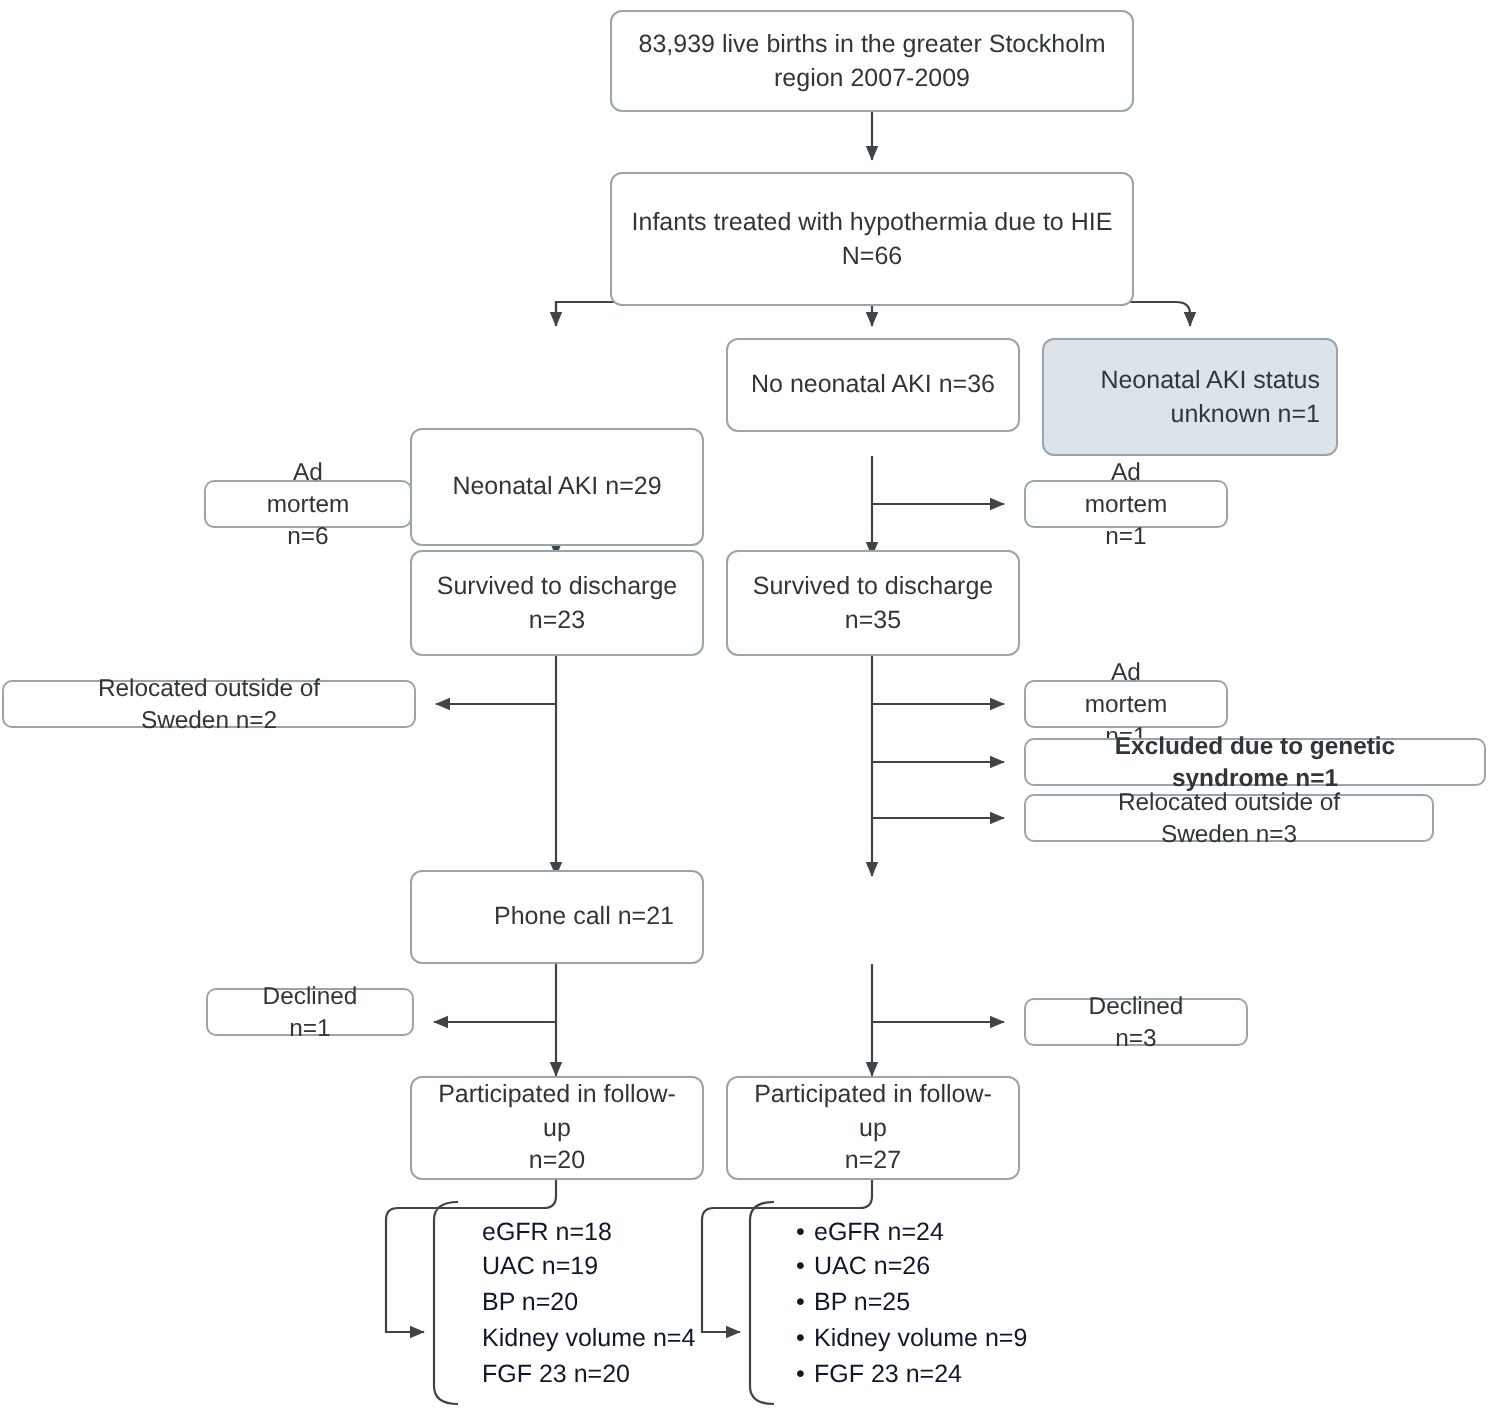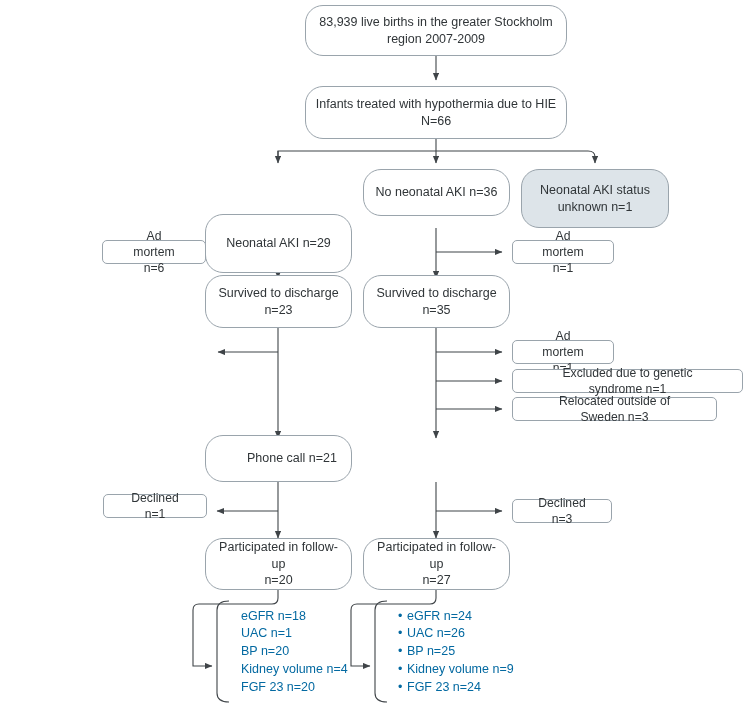--- a/index.html
+++ b/index.html
@@ -21,48 +21,49 @@
     left: 0;
     top: 0;
     width: 749px;
     height: 711px;
     pointer-events: none;
   }
   .node {
     position: absolute;
     box-sizing: border-box;
     border: 1px solid #9aa4ac;
-    border-radius: 18px;
+    border-radius: 6px;
     background: #ffffff;
     color: #303538;
     display: flex;
     align-items: center;
     justify-content: center;
     text-align: center;
     line-height: 1.32;
     white-space: pre-line;
     z-index: 2;
   }
   .node.shaded {
     background: #dde4e9;
+    text-align: right;
   }
   .node.big {
     font-size: 12.5px;
     padding: 4px 8px;
   }
   .node.pill {
     font-size: 12.2px;
     border-radius: 5px;
     padding: 2px 24px;
   }
   .outcome {
     position: absolute;
     box-sizing: border-box;
     font-size: 12.5px;
-    color: #0369a1;
+    color: #0f172a;
     line-height: 1.42;
     z-index: 2;
     padding-left: 12px;
     display: flex;
     flex-direction: column;
     justify-content: center;
   }
   .outcome .row {
     white-space: nowrap;
   }
@@ -118,62 +119,63 @@
       <path d="M229,601 Q217,601 217,610 L217,693 Q217,702 229,702"></path>
 
       <path d="M436,590 L436,598 Q436,604 430,604 L357,604 Q351,604 351,610 L351,666 Q351,666 357,666 L370,666" marker-end="url(#arrow)"></path>
 
       <path d="M387,601 Q375,601 375,610 L375,693 Q375,702 387,702"></path>
     </g>
   </svg>
 
   <div class="node big" style="left:305px; top:5px; width:262px; height:51px;">83,939 live births in the greater Stockholm region 2007-2009</div>
 
-  <div class="node big" style="left:305px; top:86px; width:262px; height:53px;">Infants treated with hypothermia due to HIE
+  <div class="node big" style="left:305px; top:86px; width:262px; height:67px;">Infants treated with hypothermia due to HIE
 N=66</div>
 
   <div class="node big" style="left:205px; top:169px; width:147px; height:59px;margin-top:45px;">Neonatal AKI n=29</div>
 
   <div class="node big" style="left:363px; top:169px; width:147px; height:47px;">No neonatal AKI n=36</div>
 
   <div class="node big shaded" style="left:521px; top:169px; width:148px; height:59px;">Neonatal AKI status unknown n=1</div>
 
   <div class="node pill" style="left:102px; top:240px; width:104px; height:24px;">Ad mortem n=6</div>
 
   <div class="node pill" style="left:512px; top:240px; width:102px; height:24px;">Ad mortem n=1</div>
 
   <div class="node big" style="left:205px; top:275px; width:147px; height:53px;">Survived to discharge
 n=23</div>
 
   <div class="node big" style="left:363px; top:275px; width:147px; height:53px;">Survived to discharge
 n=35</div>
 
+  <div class="node pill" style="left:1px; top:340px; width:207px; height:24px;">Relocated outside of Sweden n=2</div>
 
   <div class="node pill" style="left:512px; top:340px; width:102px; height:24px;">Ad mortem n=1</div>
 
-  <div class="node pill" style="left:512px; top:369px; width:231px; height:24px;">Excluded due to genetic syndrome n=1</div>
+  <div class="node pill" style="left:512px; top:369px; width:231px; height:24px;font-weight:bold;">Excluded due to genetic syndrome n=1</div>
 
   <div class="node pill" style="left:512px; top:397px; width:205px; height:24px;">Relocated outside of Sweden n=3</div>
 
   <div class="node big" style="left:205px; top:435px; width:147px; height:47px;padding-left:35px;">Phone call n=21</div>
 
 
   <div class="node pill" style="left:103px; top:494px; width:104px; height:24px;">Declined n=1</div>
 
-  <div class="node pill" style="left:512px; top:499px; width:100px; height:24px;">Declined n=3</div>
+  <div class="node pill" style="left:512px; top:499px; width:112px; height:24px;">Declined n=3</div>
 
   <div class="node big" style="left:205px; top:538px; width:147px; height:52px;">Participated in follow-up
 n=20</div>
 
   <div class="node big" style="left:363px; top:538px; width:147px; height:52px;">Participated in follow-up
 n=27</div>
 
   <div class="outcome" id="outcomes-left" style="left:229px; top:612px; width:150px; height:80px;">
       <div class="row">eGFR n=18</div>
-      <div class="row">UAC n=1</div>
+      <div class="row">UAC n=19</div>
       <div class="row">BP n=20</div>
       <div class="row">Kidney volume n=4</div>
       <div class="row">FGF 23 n=20</div>
     </div>
 
   <div class="outcome bulleted" id="outcomes-right" style="left:387px; top:612px; width:160px; height:80px;">
       <div class="row">eGFR n=24</div>
       <div class="row">UAC n=26</div>
       <div class="row">BP n=25</div>
       <div class="row">Kidney volume n=9</div>

